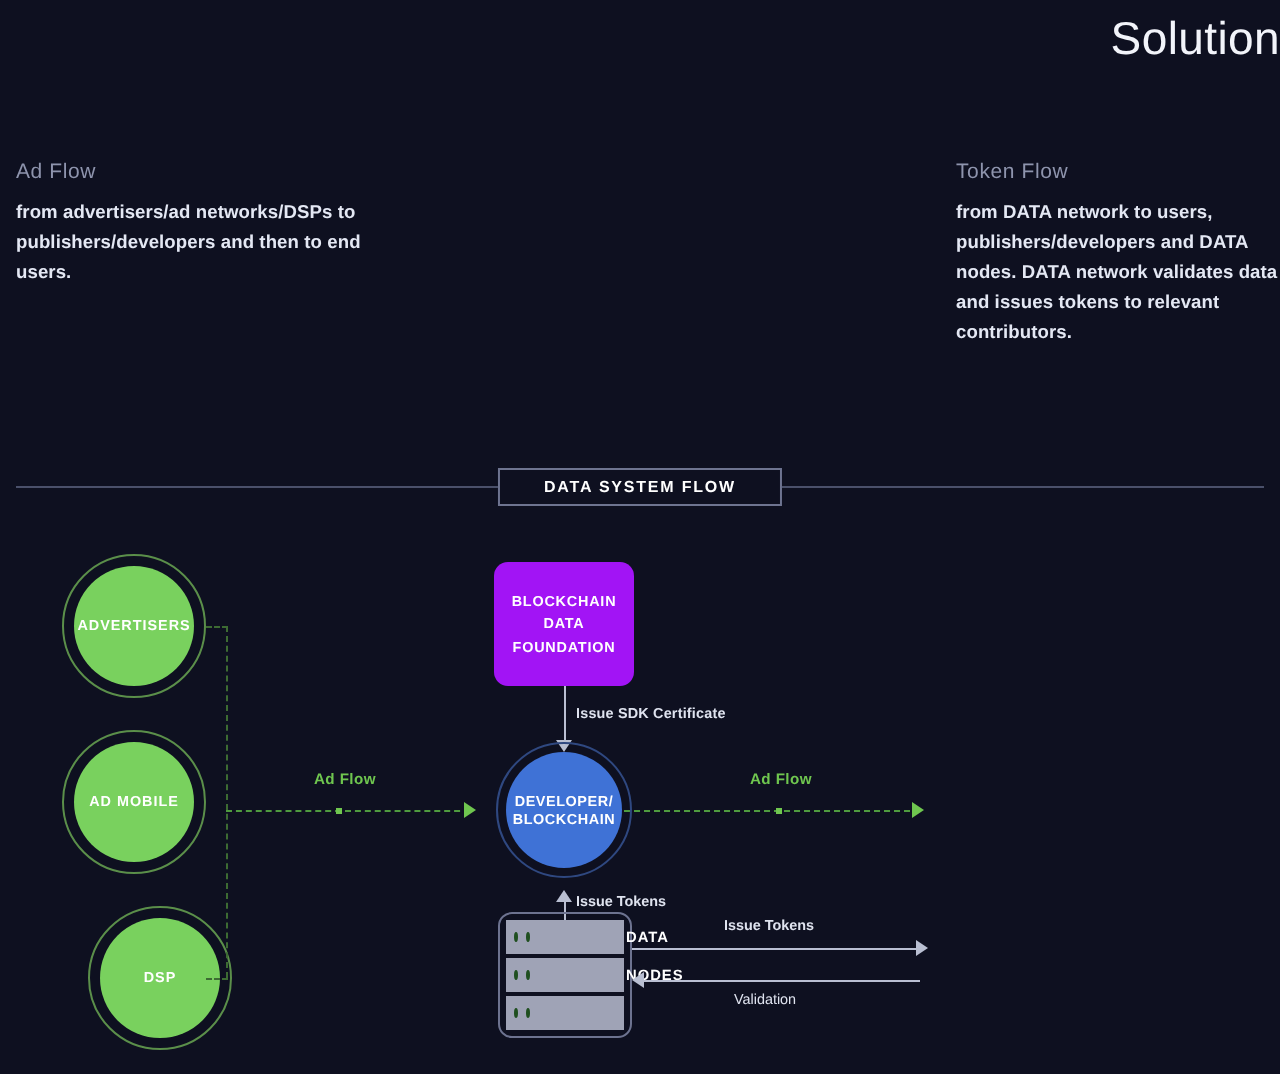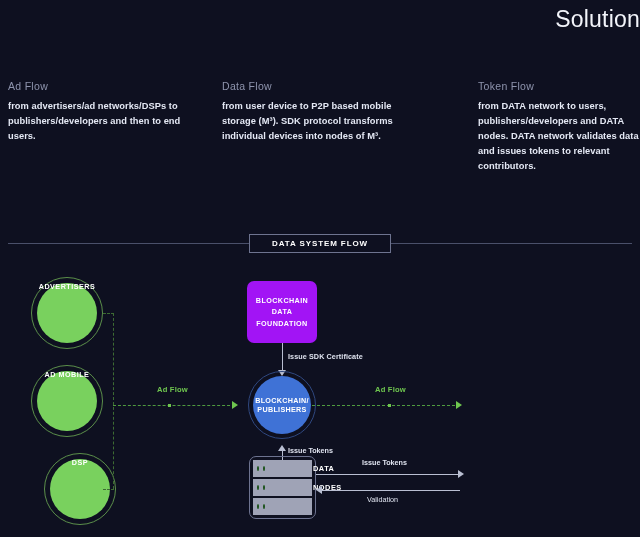--- a/index.html
+++ b/index.html
@@ -115,20 +115,21 @@
     display: flex;
     align-items: center;
     justify-content: center;
   }
   .src-node .inner {
     width: 60px;
     height: 60px;
     border-radius: 50%;
     background: #79d15e;
     display: flex;
+    align-items: center;
     justify-content: center;
     text-align: center;
   }
   .src-node .inner span {
     font-size: 7.2px;
     font-weight: bold;
     color: #ffffff;
     letter-spacing: 0.5px;
     line-height: 1.15;
   }
@@ -500,24 +501,20 @@
 
 <div id="page">
 
   <div class="page-title">Solution</div>
 
   <div class="flow-cols">
     <div class="flow-col c0">
       <div class="flow-col-title">Ad Flow</div>
       <div class="flow-col-body">from advertisers/ad networks/DSPs to publishers/developers and then to end users.</div>
     </div>
-    <div class="flow-col c1">
-      <div class="flow-col-title">Data Flow</div>
-      <div class="flow-col-body">from user device to P2P based mobile storage (M³). SDK protocol transforms individual devices into nodes of M³.</div>
-    </div>
     <div class="flow-col c2">
       <div class="flow-col-title">Token Flow</div>
       <div class="flow-col-body">from DATA network to users, publishers/developers and DATA nodes. DATA network validates data and issues tokens to relevant contributors.</div>
     </div>
   </div>
 
   <div class="divider-wrap">
     <div class="divider-line"></div>
     <div class="divider-badge">DATA SYSTEM FLOW</div>
   </div>
@@ -557,21 +554,21 @@
     <div class="bdf-box">
       <span>BLOCKCHAIN DATA FOUNDATION</span>
     </div>
 
     <div class="cert-line"></div>
     <div class="cert-arrow"></div>
     <div class="cert-label">Issue SDK Certificate</div>
 
     <div class="dev-node">
       <div class="inner">
-        <span>BLOCKCHAIN/ PUBLISHERS</span>
+        <span>DEVELOPER/ BLOCKCHAIN</span>
       </div>
     </div>
 
     <div class="tok-v-line"></div>
     <div class="tok-v-arrow"></div>
     <div class="tok-v-label">Issue Tokens</div>
 
     <div class="rack">
       <div class="rack-row">
         <div class="rack-led"></div>

